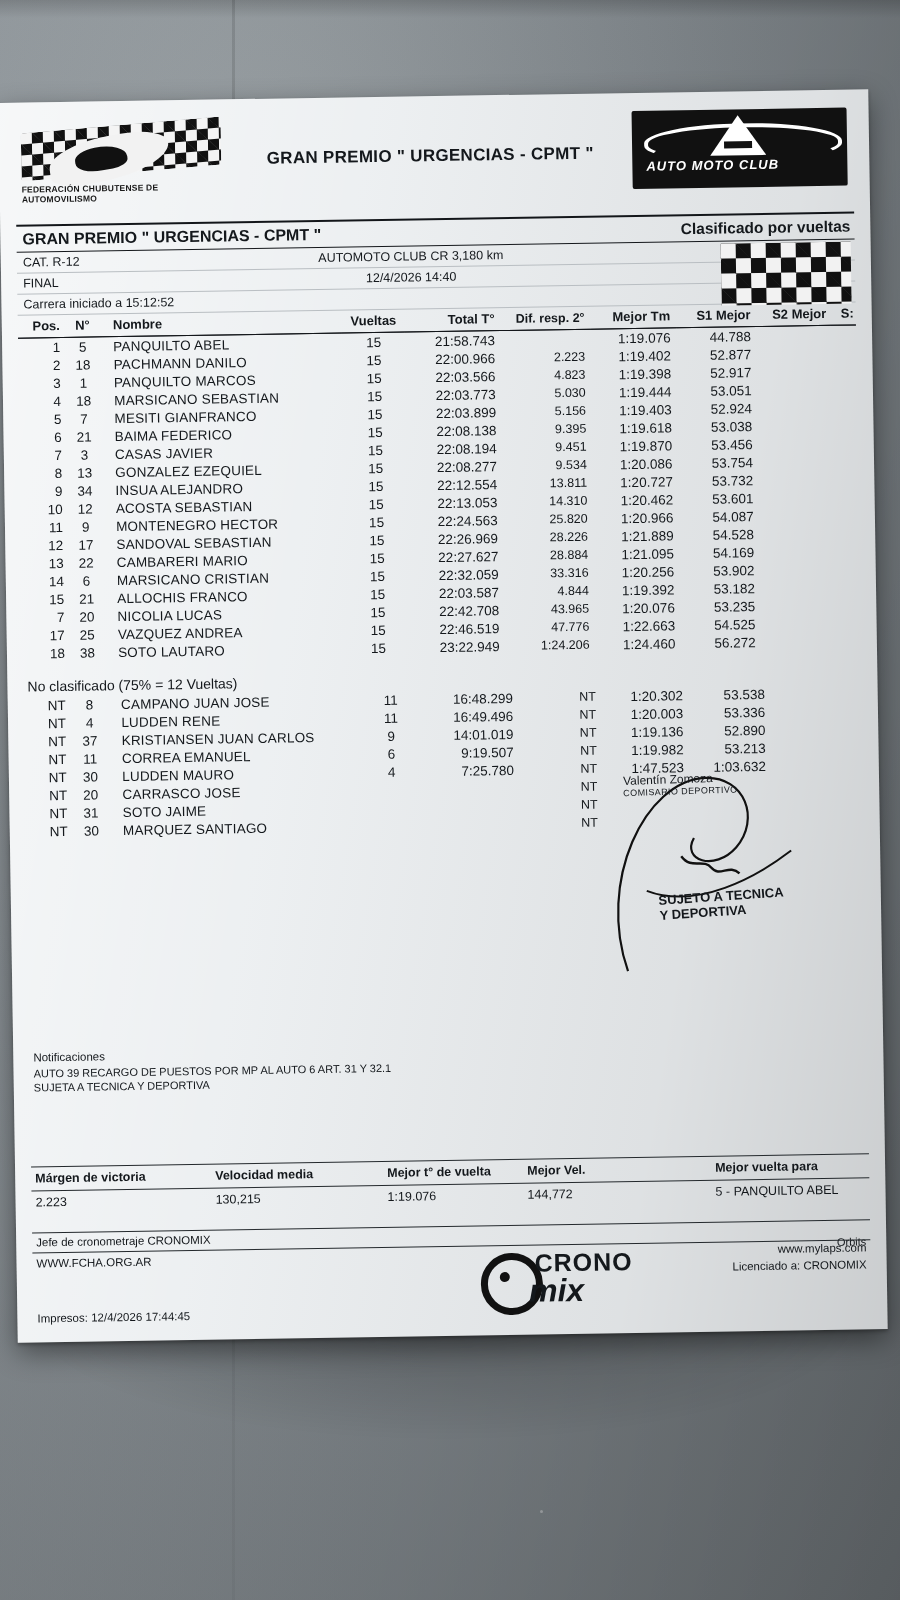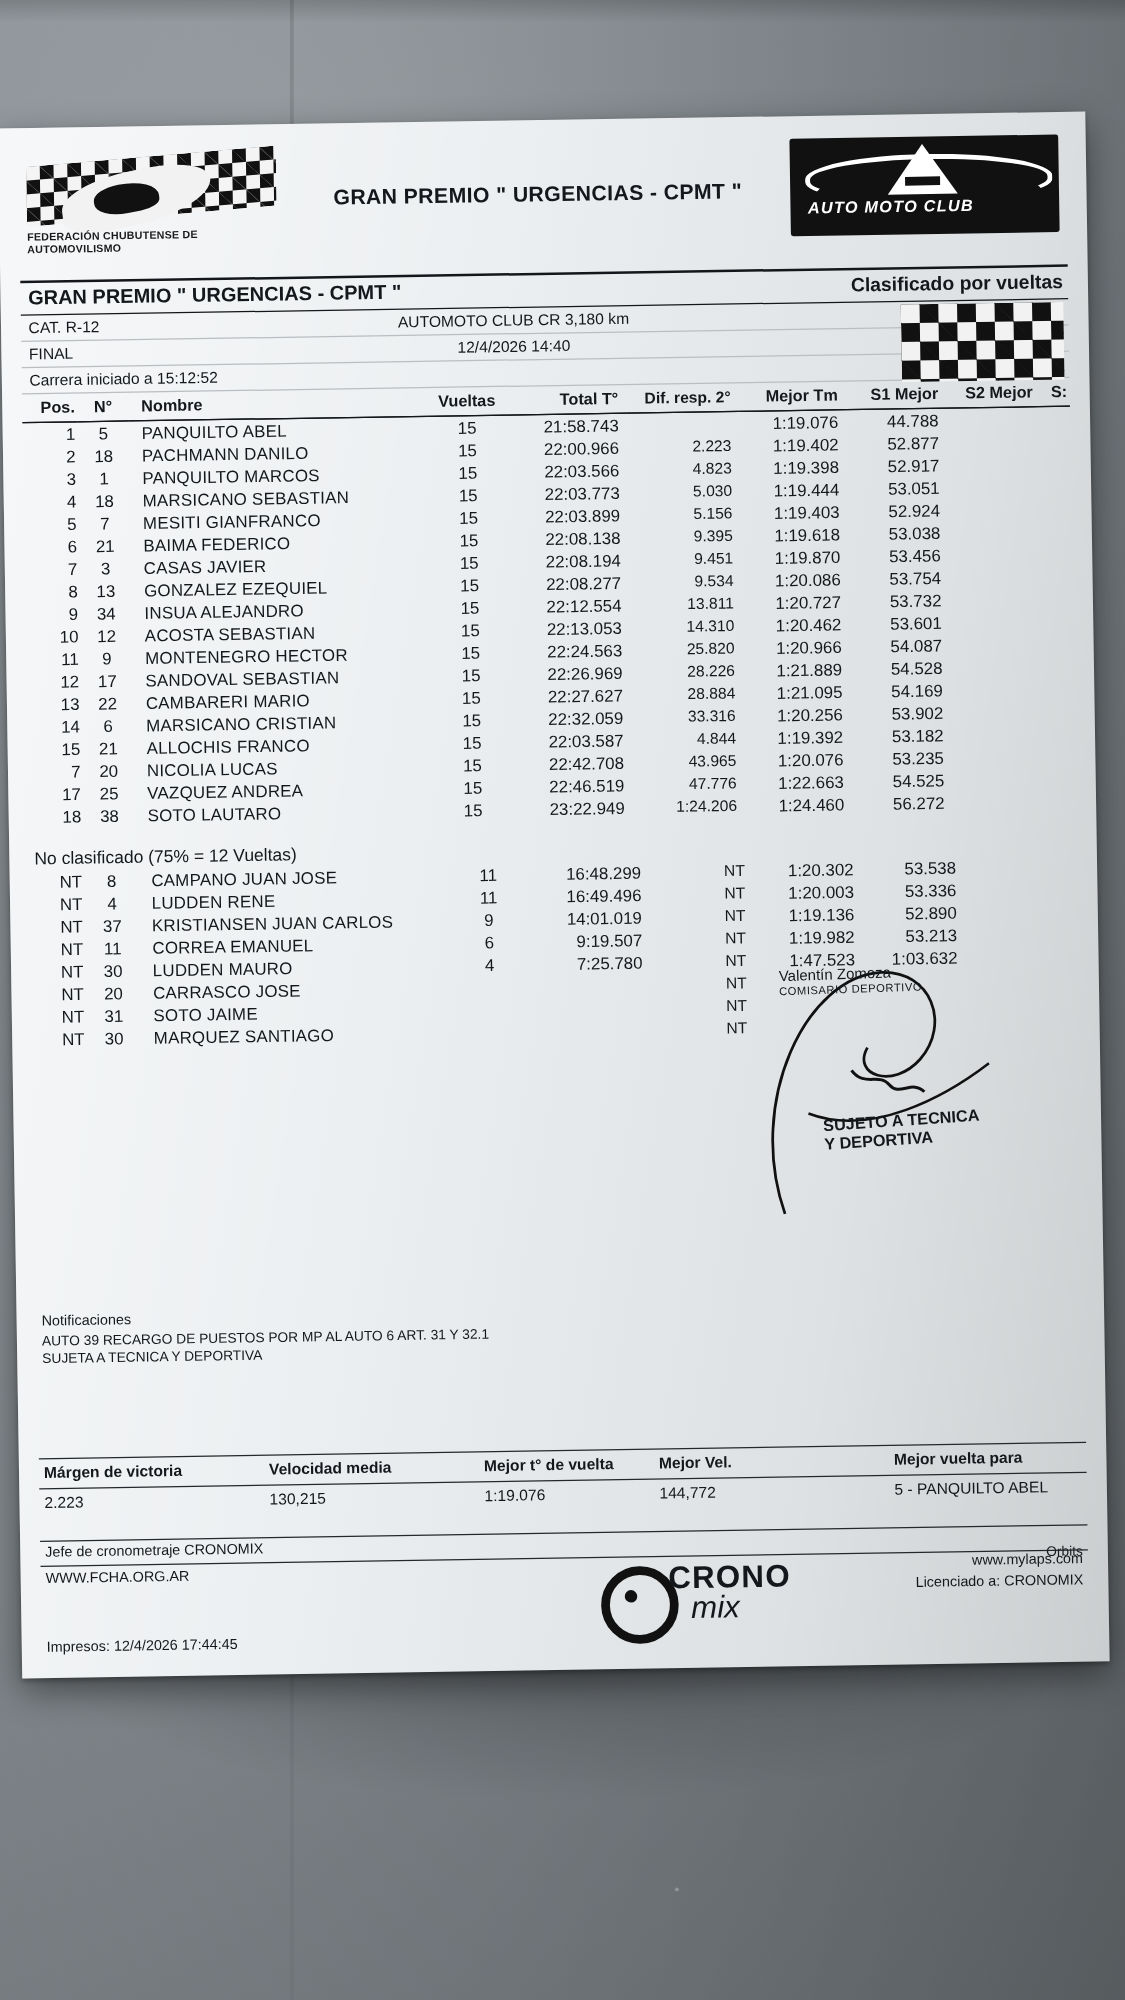--- a/index.html
+++ b/index.html
@@ -188,21 +188,21 @@
   }
   .crono-ring{
     position:absolute;left:8px;top:8px;width:48px;height:48px;
     border:7px solid #111;border-radius:50%;
   }
   .crono-ring:after{
     content:"";position:absolute;left:12px;top:12px;width:10px;height:10px;
     background:#111;border-radius:50%;
   }
   .crono-t1{position:absolute;left:62px;top:4px;font-size:25px;font-weight:bold;letter-spacing:1px;}
-  .crono-t2{position:absolute;left:80px;top:28px;font-size:25px;font-weight:normal;font-style:italic;}
+  .crono-t2{position:absolute;left:56px;top:28px;font-size:32px;font-weight:bold;font-style:italic;}
   .mylaps{position:absolute;right:4px;top:22px;text-align:right;font-size:11.5px;line-height:1.5;}
   .impresos{position:absolute;left:4px;top:1200px;font-size:11.5px;}
 
   
   .shadow{
     position:absolute;left:30px;top:1320px;width:830px;height:120px;
     background:radial-gradient(ellipse at 50% 0%, rgba(0,0,0,0.22), rgba(0,0,0,0) 70%);
     filter:blur(2px);
   }
   .speck{position:absolute;width:3px;height:3px;background:rgba(255,255,255,0.35);border-radius:50%;}

